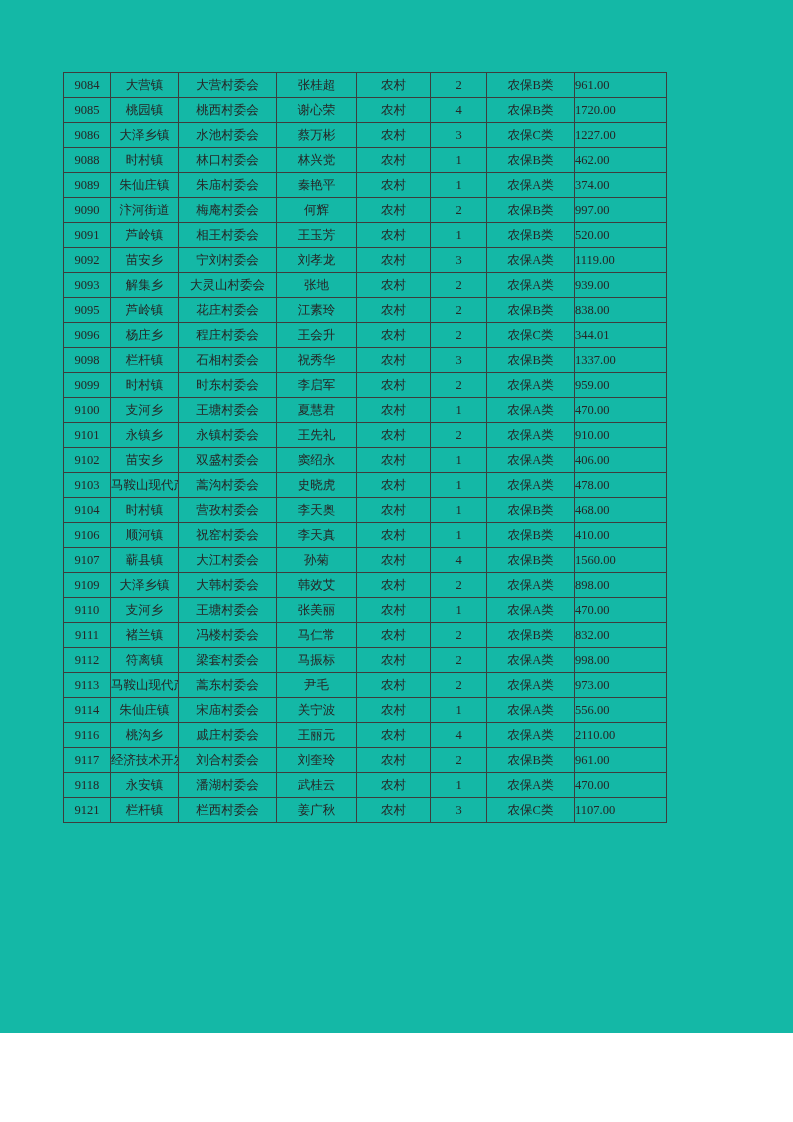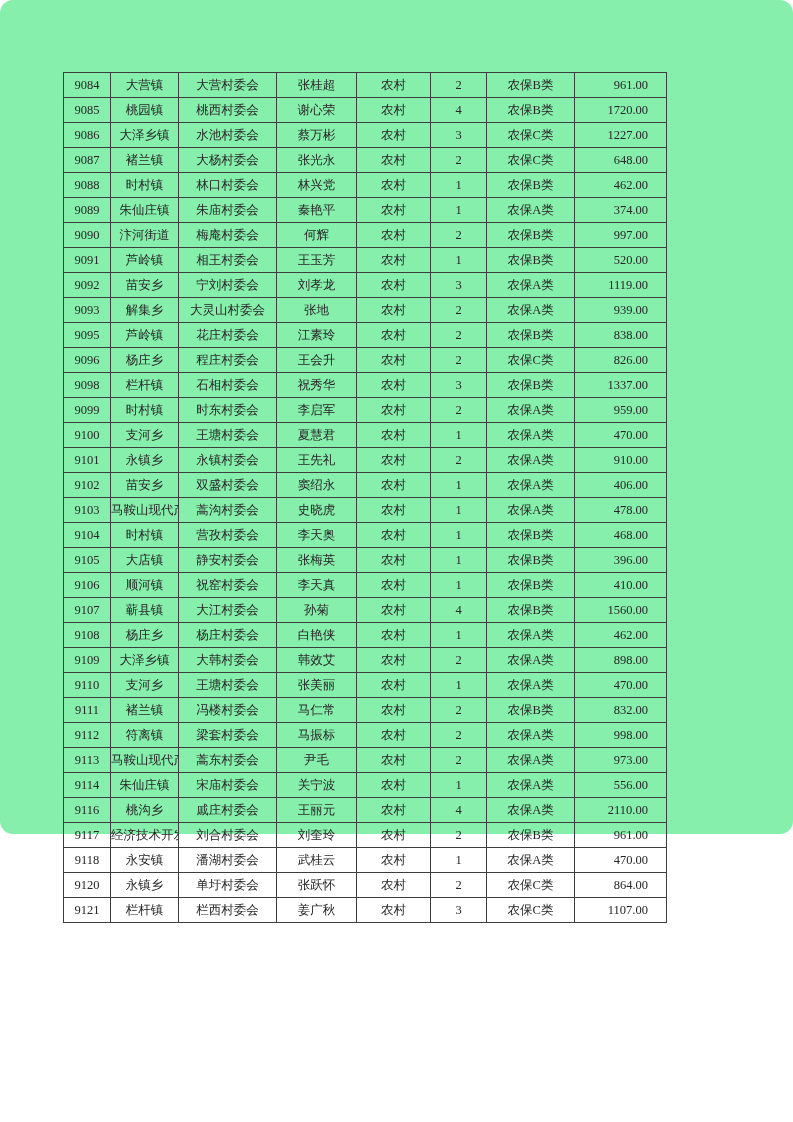--- a/index.html
+++ b/index.html
@@ -9,23 +9,22 @@
     height: 1122px;
     background: #ffffff;
     font-family: "Liberation Serif", "DejaVu Serif", serif;
     position: relative;
     overflow: hidden;
   }
   .page {
     position: absolute;
     left: 0; top: 0;
     width: 793px;
-    height: 834px;
-    background: #86efac;
-    border-radius: 13px;
+    height: 1033px;
+    background: #14b8a6;
   }
   table.grid {
     position: absolute;
     left: 63px;
     top: 72px;
     width: 603px;
     border-collapse: collapse;
     table-layout: fixed;
   }
   table.grid td {
@@ -33,21 +32,21 @@
     height: 25px;
     padding: 0;
     font-size: 12.5px;
     color: #262626;
     text-align: center;
     vertical-align: middle;
     white-space: nowrap;
     overflow: hidden;
   }
   table.grid td.amount {
-    text-align: right;
+    text-align: left;
     padding-right: 18px;
     margin-left: 37px;
   }
   col.c-id       { width: 47px; }
   col.c-town     { width: 68px; }
   col.c-village  { width: 98px; }
   col.c-person   { width: 80px; }
   col.c-locale   { width: 74px; }
   col.c-count    { width: 56px; }
   col.c-category { width: 88px; }
@@ -93,30 +92,20 @@
     <td>9086</td>
     <td>大泽乡镇</td>
     <td>水池村委会</td>
     <td>蔡万彬</td>
     <td>农村</td>
     <td>3</td>
     <td>农保C类</td>
     <td class="amount">1227.00</td>
   </tr>
         <tr>
-    <td>9087</td>
-    <td>褚兰镇</td>
-    <td>大杨村委会</td>
-    <td>张光永</td>
-    <td>农村</td>
-    <td>2</td>
-    <td>农保C类</td>
-    <td class="amount">648.00</td>
-  </tr>
-        <tr>
     <td>9088</td>
     <td>时村镇</td>
     <td>林口村委会</td>
     <td>林兴党</td>
     <td>农村</td>
     <td>1</td>
     <td>农保B类</td>
     <td class="amount">462.00</td>
   </tr>
         <tr>
@@ -180,21 +169,21 @@
     <td class="amount">838.00</td>
   </tr>
         <tr>
     <td>9096</td>
     <td>杨庄乡</td>
     <td>程庄村委会</td>
     <td>王会升</td>
     <td>农村</td>
     <td>2</td>
     <td>农保C类</td>
-    <td class="amount">826.00</td>
+    <td class="amount">344.01</td>
   </tr>
         <tr>
     <td>9098</td>
     <td>栏杆镇</td>
     <td>石相村委会</td>
     <td>祝秀华</td>
     <td>农村</td>
     <td>3</td>
     <td>农保B类</td>
     <td class="amount">1337.00</td>
@@ -253,60 +242,40 @@
     <td>9104</td>
     <td>时村镇</td>
     <td>营孜村委会</td>
     <td>李天奥</td>
     <td>农村</td>
     <td>1</td>
     <td>农保B类</td>
     <td class="amount">468.00</td>
   </tr>
         <tr>
-    <td>9105</td>
-    <td>大店镇</td>
-    <td>静安村委会</td>
-    <td>张梅英</td>
-    <td>农村</td>
-    <td>1</td>
-    <td>农保B类</td>
-    <td class="amount">396.00</td>
-  </tr>
-        <tr>
     <td>9106</td>
     <td>顺河镇</td>
     <td>祝窑村委会</td>
     <td>李天真</td>
     <td>农村</td>
     <td>1</td>
     <td>农保B类</td>
     <td class="amount">410.00</td>
   </tr>
         <tr>
     <td>9107</td>
     <td>蕲县镇</td>
     <td>大江村委会</td>
     <td>孙菊</td>
     <td>农村</td>
     <td>4</td>
     <td>农保B类</td>
     <td class="amount">1560.00</td>
   </tr>
         <tr>
-    <td>9108</td>
-    <td>杨庄乡</td>
-    <td>杨庄村委会</td>
-    <td>白艳侠</td>
-    <td>农村</td>
-    <td>1</td>
-    <td>农保A类</td>
-    <td class="amount">462.00</td>
-  </tr>
-        <tr>
     <td>9109</td>
     <td>大泽乡镇</td>
     <td>大韩村委会</td>
     <td>韩效艾</td>
     <td>农村</td>
     <td>2</td>
     <td>农保A类</td>
     <td class="amount">898.00</td>
   </tr>
         <tr>
@@ -381,30 +350,20 @@
   </tr>
         <tr>
     <td>9118</td>
     <td>永安镇</td>
     <td>潘湖村委会</td>
     <td>武桂云</td>
     <td>农村</td>
     <td>1</td>
     <td>农保A类</td>
     <td class="amount">470.00</td>
-  </tr>
-        <tr>
-    <td>9120</td>
-    <td>永镇乡</td>
-    <td>单圩村委会</td>
-    <td>张跃怀</td>
-    <td>农村</td>
-    <td>2</td>
-    <td>农保C类</td>
-    <td class="amount">864.00</td>
   </tr>
         <tr>
     <td>9121</td>
     <td>栏杆镇</td>
     <td>栏西村委会</td>
     <td>姜广秋</td>
     <td>农村</td>
     <td>3</td>
     <td>农保C类</td>
     <td class="amount">1107.00</td>

